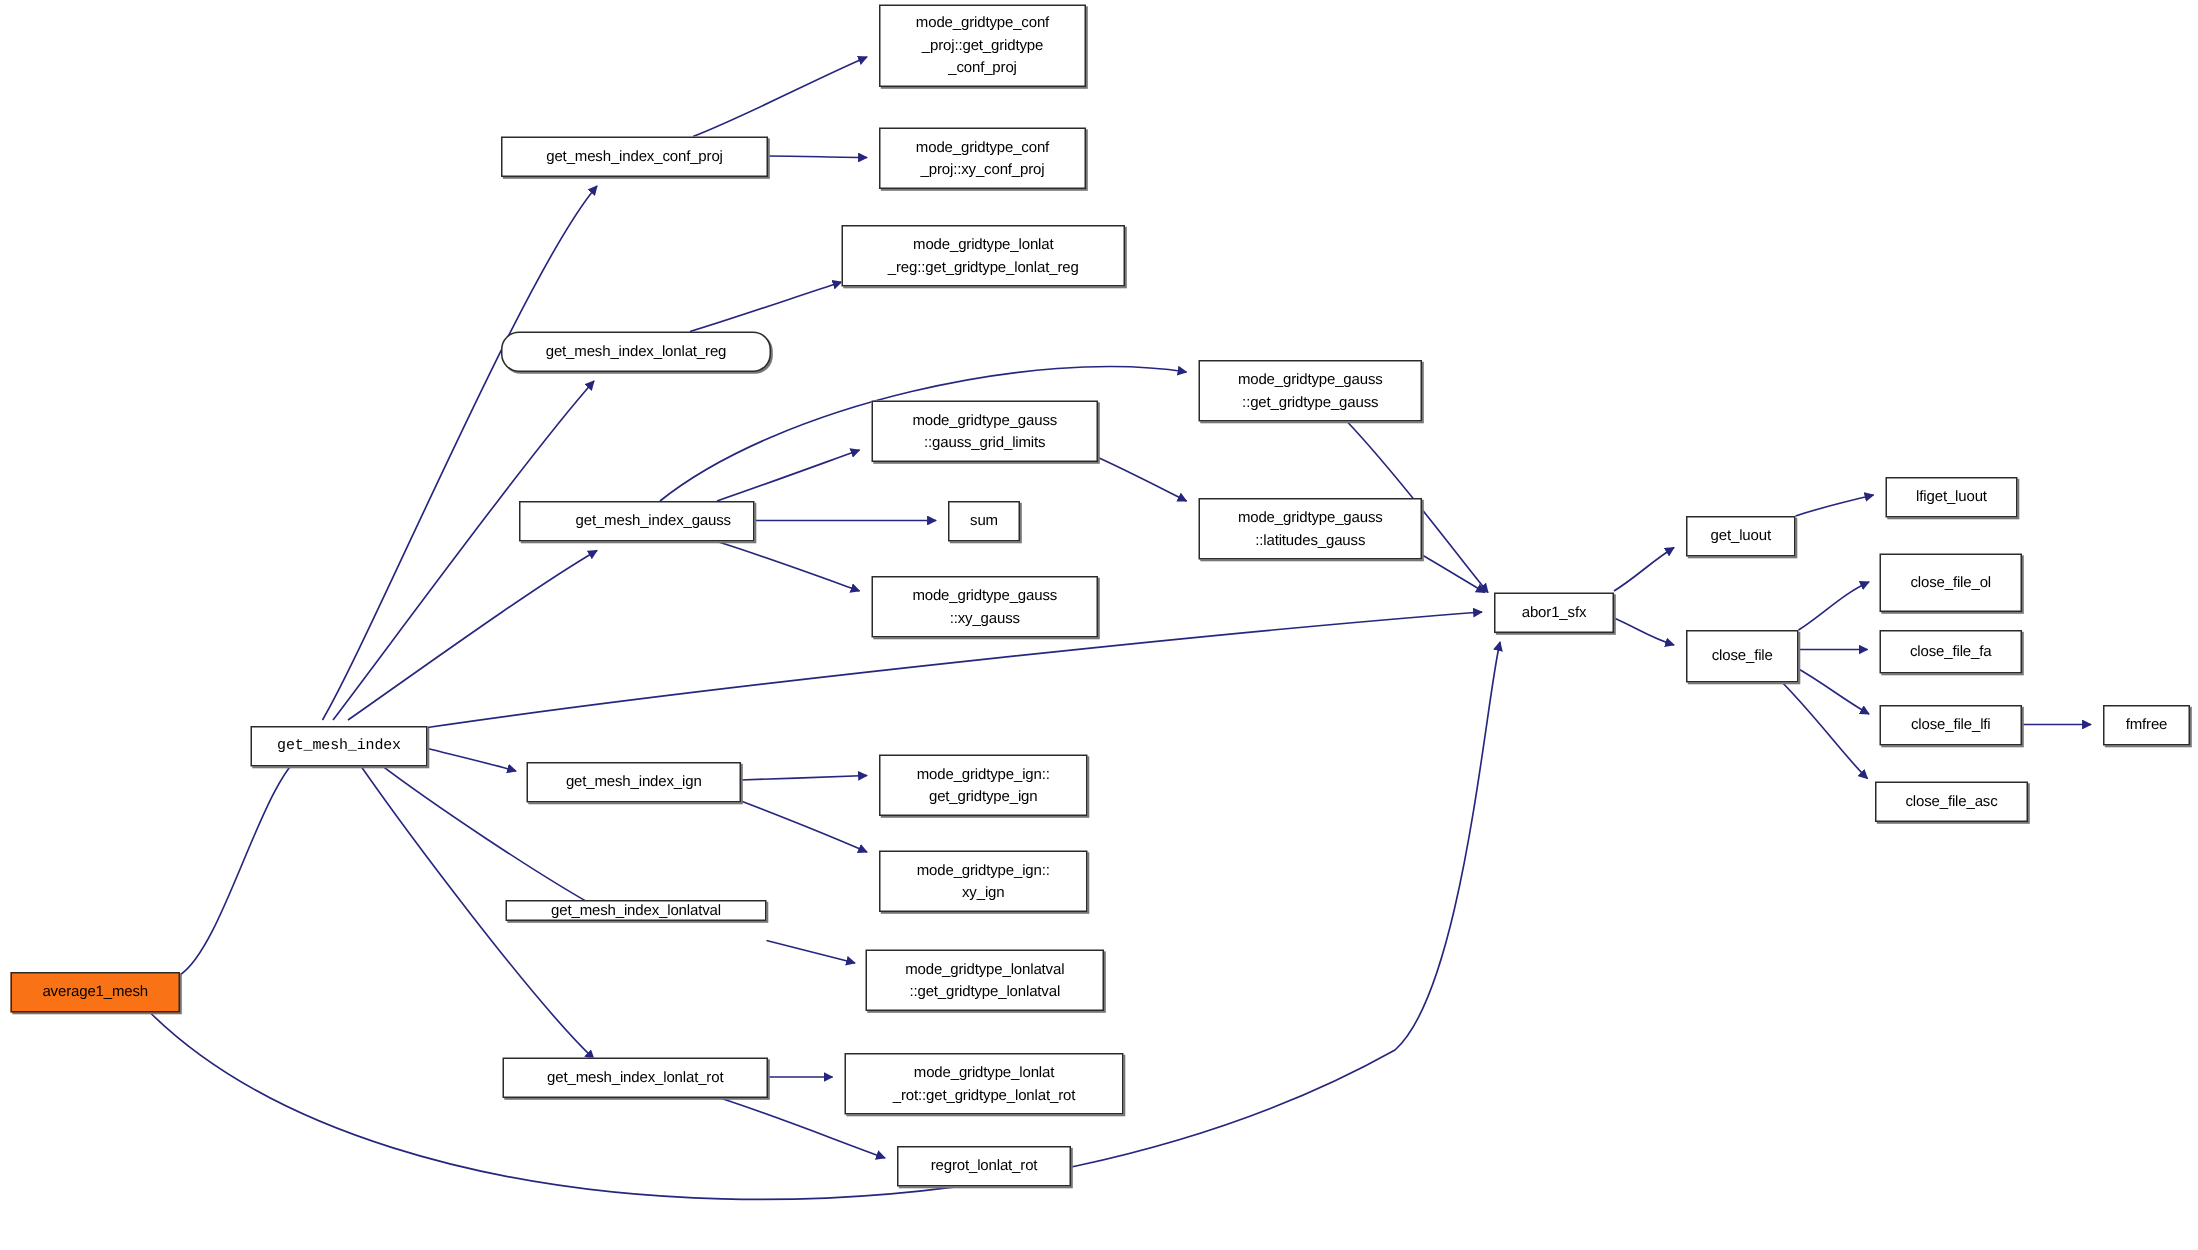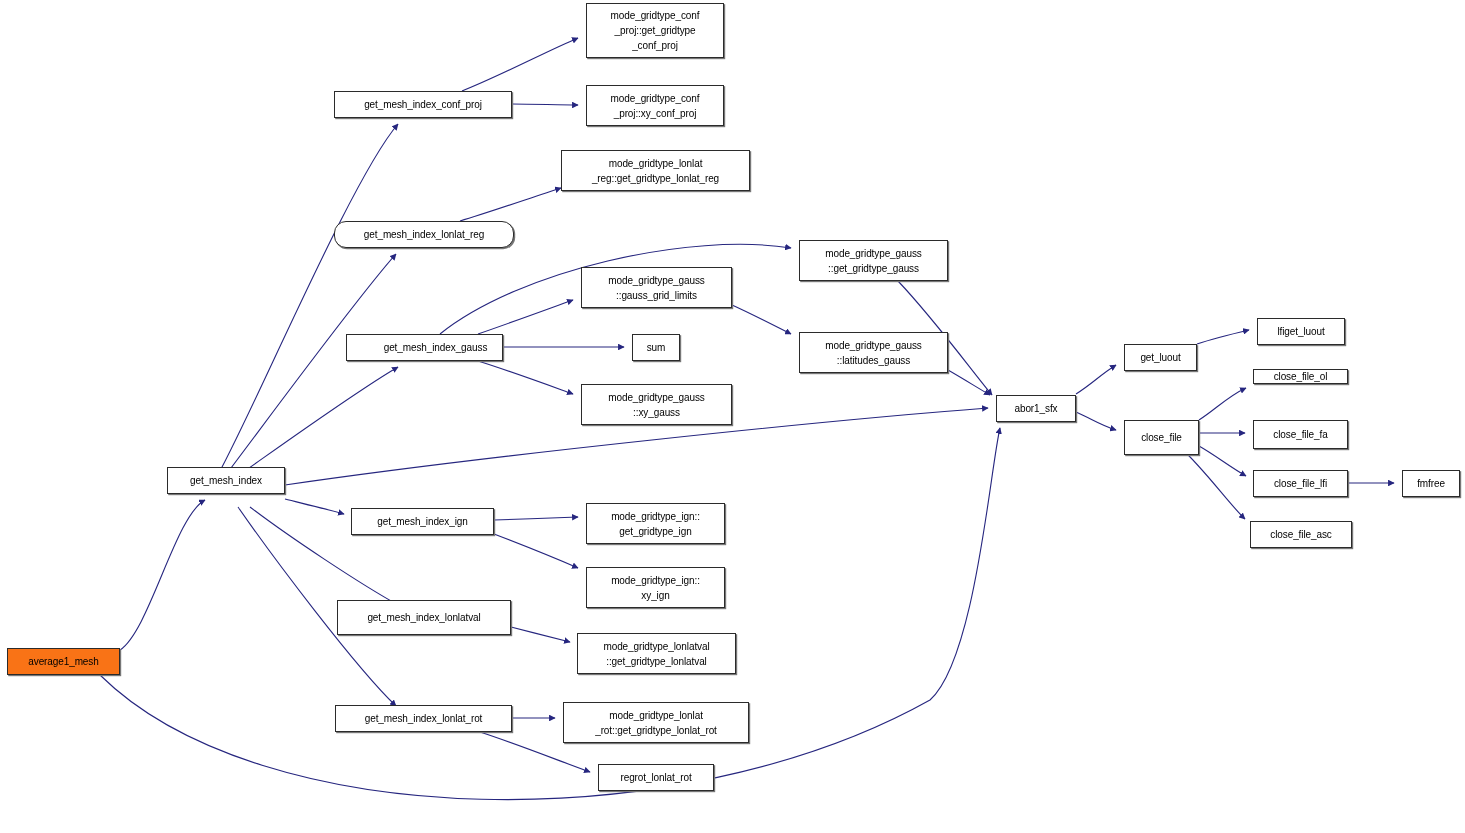--- a/index.html
+++ b/index.html
@@ -87,26 +87,26 @@
         <path d="M 1197,344 C 1215,338 1232,334 1249,330" fill="none" stroke="#26267f" stroke-width="1.1" marker-end="url(#arrow)"></path>
         <path d="M 1199,420 C 1215,410 1228,396 1246,388" fill="none" stroke="#26267f" stroke-width="1.1" marker-end="url(#arrow)"></path>
         <path d="M 1199,433 C 1215,433 1230,433 1245,433" fill="none" stroke="#26267f" stroke-width="1.1" marker-end="url(#arrow)"></path>
         <path d="M 1199,446 C 1215,455 1230,467 1246,476" fill="none" stroke="#26267f" stroke-width="1.1" marker-end="url(#arrow)"></path>
         <path d="M 1180,447 C 1205,470 1230,505 1245,519" fill="none" stroke="#26267f" stroke-width="1.1" marker-end="url(#arrow)"></path>
         <path d="M 1348,483 C 1365,483 1380,483 1394,483" fill="none" stroke="#26267f" stroke-width="1.1" marker-end="url(#arrow)"></path>
       </g>
   </svg>
   <div id="node-layer">
       <div class="node-box root" style="left: 7px; top: 648px; width: 113px; height: 27px;"><span class="node-label">average1_mesh</span></div>
-      <div class="node-box" style="left: 167px; top: 467px; width: 118px; height: 27px;"><span class="node-label">get_mesh_index</span></div>
+      <div class="node-box" style="left: 167px; top: 484px; width: 118px; height: 27px; font-family: Liberation Mono, monospace;"><span class="node-label">get_mesh_index</span></div>
       <div class="node-box" style="left: 334px; top: 91px; width: 178px; height: 27px;"><span class="node-label">get_mesh_index_conf_proj</span></div>
       <div class="node-box" style="left: 334px; top: 221px; width: 180px; height: 27px; border-radius: 12px;"><span class="node-label">get_mesh_index_lonlat_reg</span></div>
       <div class="node-box" style="left: 346px; top: 334px; width: 157px; height: 27px; padding-left: 22px;"><span class="node-label">get_mesh_index_gauss</span></div>
       <div class="node-box" style="left: 351px; top: 508px; width: 143px; height: 27px;"><span class="node-label">get_mesh_index_ign</span></div>
-      <div class="node-box" style="left: 337px; top: 600px; width: 174px; height: 35px; justify-content: center;"><span class="node-label">get_mesh_index_lonlatval</span></div>
+      <div class="node-box" style="left: 337px; top: 600px; width: 174px; height: 14px; justify-content: center;"><span class="node-label">get_mesh_index_lonlatval</span></div>
       <div class="node-box" style="left: 335px; top: 705px; width: 177px; height: 27px;"><span class="node-label">get_mesh_index_lonlat_rot</span></div>
       <div class="node-box" style="left: 586px; top: 3px; width: 138px; height: 55px;"><span class="node-label">mode_gridtype_conf
 _proj::get_gridtype
 _conf_proj</span></div>
       <div class="node-box" style="left: 586px; top: 85px; width: 138px; height: 41px;"><span class="node-label">mode_gridtype_conf
 _proj::xy_conf_proj</span></div>
       <div class="node-box" style="left: 561px; top: 150px; width: 189px; height: 41px;"><span class="node-label">mode_gridtype_lonlat
 _reg::get_gridtype_lonlat_reg</span></div>
       <div class="node-box" style="left: 581px; top: 267px; width: 151px; height: 41px;"><span class="node-label">mode_gridtype_gauss
 ::gauss_grid_limits</span></div>
@@ -123,19 +123,19 @@
 xy_ign</span></div>
       <div class="node-box" style="left: 577px; top: 633px; width: 159px; height: 41px;"><span class="node-label">mode_gridtype_lonlatval
 ::get_gridtype_lonlatval</span></div>
       <div class="node-box" style="left: 563px; top: 702px; width: 186px; height: 41px;"><span class="node-label">mode_gridtype_lonlat
 _rot::get_gridtype_lonlat_rot</span></div>
       <div class="node-box" style="left: 598px; top: 764px; width: 116px; height: 27px;"><span class="node-label">regrot_lonlat_rot</span></div>
       <div class="node-box" style="left: 996px; top: 395px; width: 80px; height: 27px;"><span class="node-label">abor1_sfx</span></div>
       <div class="node-box" style="left: 1124px; top: 344px; width: 73px; height: 27px;"><span class="node-label">get_luout</span></div>
       <div class="node-box" style="left: 1124px; top: 420px; width: 75px; height: 35px;"><span class="node-label">close_file</span></div>
       <div class="node-box" style="left: 1257px; top: 318px; width: 88px; height: 27px;"><span class="node-label">lfiget_luout</span></div>
-      <div class="node-box" style="left: 1253px; top: 369px; width: 95px; height: 15px;"><span class="node-label">close_file_ol</span></div>
+      <div class="node-box" style="left: 1253px; top: 369px; width: 95px; height: 39px;"><span class="node-label">close_file_ol</span></div>
       <div class="node-box" style="left: 1253px; top: 420px; width: 95px; height: 29px;"><span class="node-label">close_file_fa</span></div>
       <div class="node-box" style="left: 1253px; top: 470px; width: 95px; height: 27px;"><span class="node-label">close_file_lfi</span></div>
       <div class="node-box" style="left: 1250px; top: 521px; width: 102px; height: 27px;"><span class="node-label">close_file_asc</span></div>
       <div class="node-box" style="left: 1402px; top: 470px; width: 58px; height: 27px;"><span class="node-label">fmfree</span></div>
     </div>
 </div>
 
 </body></html>

